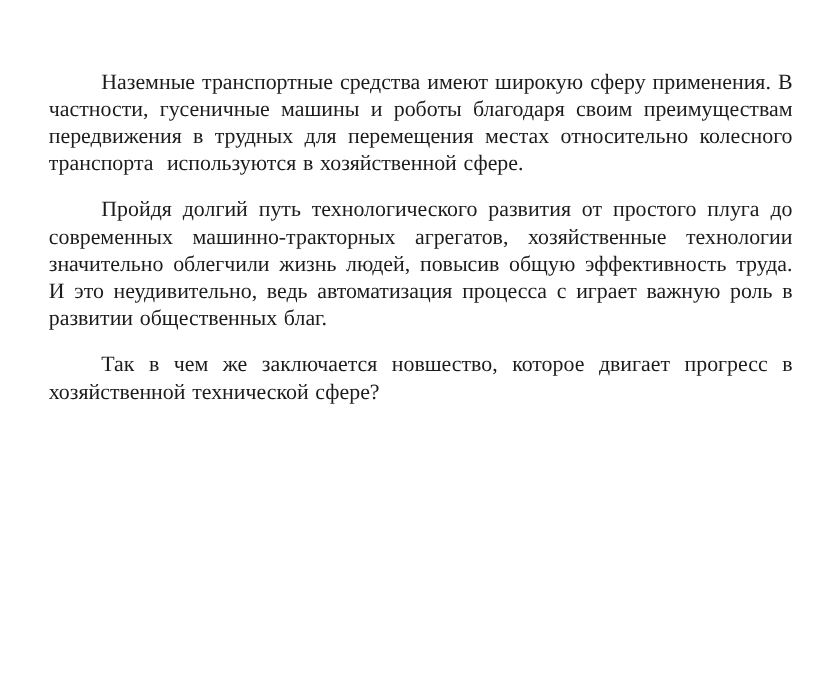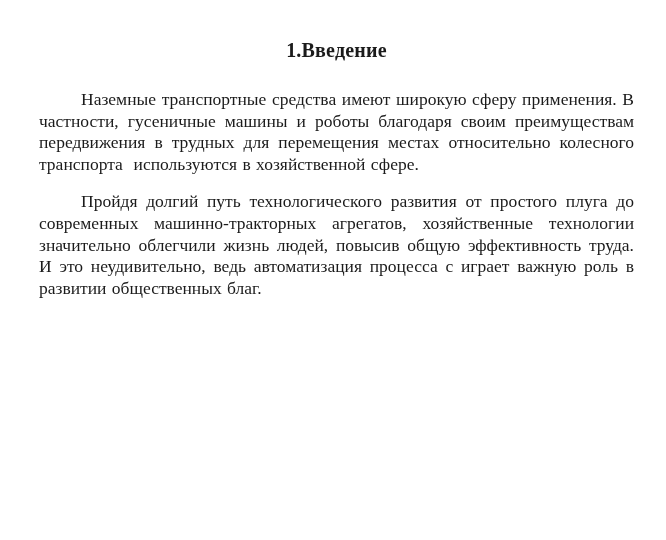--- a/index.html
+++ b/index.html
@@ -36,19 +36,19 @@
     margin: 16px;
     padding: 0;
     text-indent: 42px;
     word-spacing: 1px;
   }
 </style>
 </head>
 <body>
 
 <div class="page">
-  <h1 class="doc-title">1.Введение</h1>
 
   <div class="doc-body">
     <p>Наземные транспортные средства имеют широкую сферу применения. В частности, гусеничные машины и роботы благодаря своим преимуществам передвижения в трудных для перемещения местах относительно колесного транспорта&nbsp; используются в хозяйственной сфере.</p>
     <p>Пройдя долгий путь технологического развития от простого плуга до современных машинно-тракторных агрегатов, хозяйственные технологии значительно облегчили жизнь людей, повысив общую эффективность труда. И это неудивительно, ведь автоматизация процесса с играет важную роль в развитии общественных благ.</p>
+    <p>Так в чем же заключается новшество, которое двигает прогресс в хозяйственной технической сфере?</p>
   </div>
 </div>
 
 </body></html>

